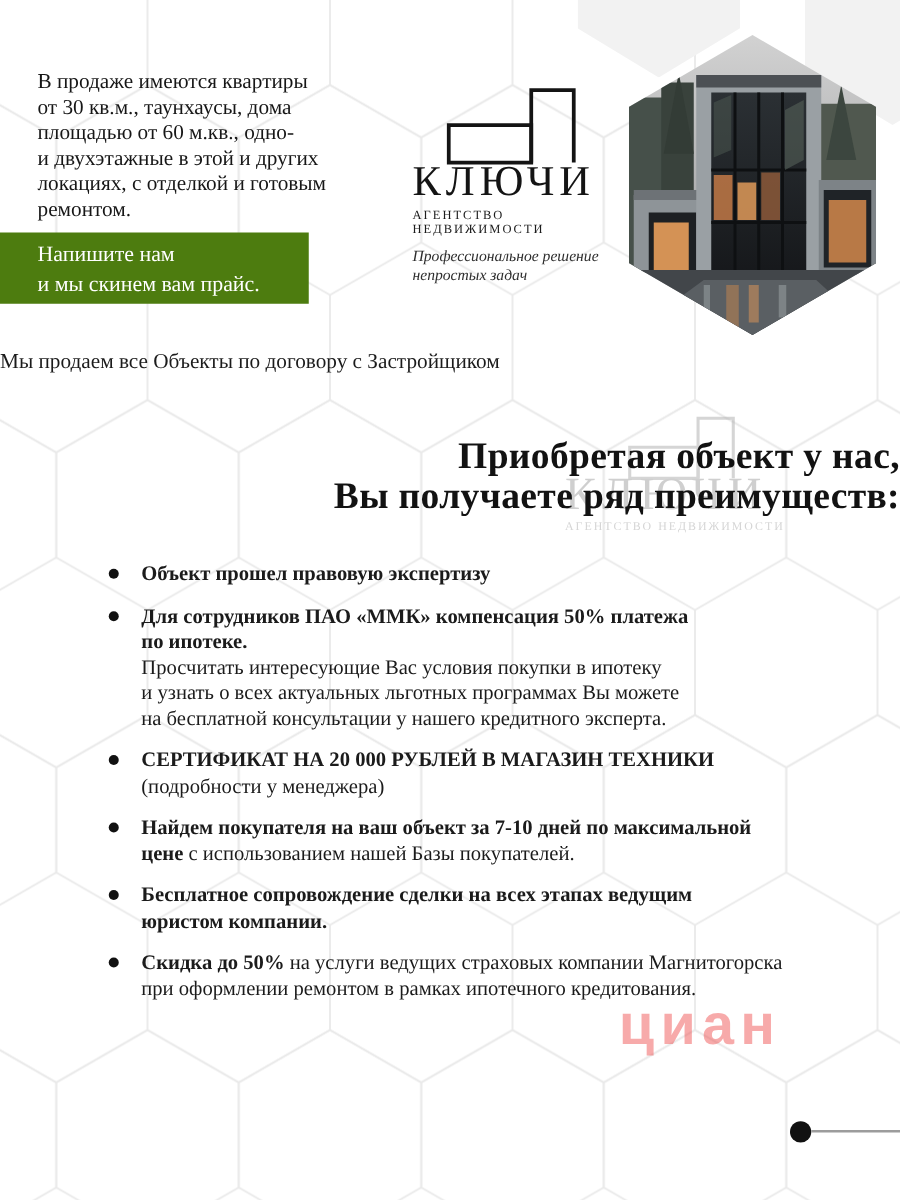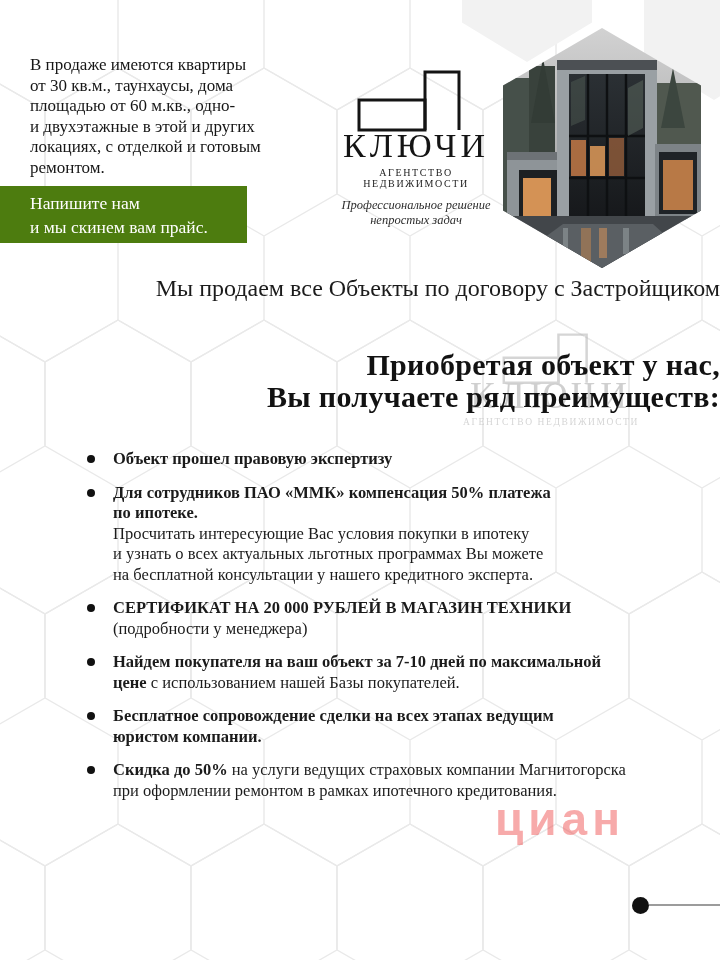--- a/index.html
+++ b/index.html
@@ -18,41 +18,41 @@
     font-size:17px; line-height:20.5px; white-space:pre-line; color:#161616;
   }
   
   .contact-box {
     position:absolute; left:0; top:186px; width:247px; height:57px; z-index:2;
     background:#4d7c0f; color:#ffffff; box-sizing:border-box; padding:5px 0 0 30px;
     font-size:17.5px; line-height:24px;
   }
 
   
-  .logo { position:absolute; left:330px; top:64px; width:172px; text-align:center; z-index:2; }
+  .logo { position:absolute; left:330px; top:64px; width:172px; text-align:left; z-index:2; }
   .logo svg { display:block; margin:0 auto -6px auto; }
   .logo-name { font-size:34px; line-height:36px; letter-spacing:4px; color:#141414; }
   .logo-sub  { font-size:10px; letter-spacing:1.6px; margin-top:3px; color:#1c1c1c; }
   .logo-tagline { margin-top:9px; font-style:italic; font-size:12.5px; line-height:15px;
     color:#2e2e2e; white-space:pre-line; }
 
   
   .logo--ghost { left:452px; top:328px; width:198px; opacity:.55; z-index:1; }
   .logo--ghost .logo-name { color:#a9a9a9; font-size:37px; letter-spacing:5px; }
   .logo--ghost .logo-sub  { color:#b3b3b3; font-size:9.5px; }
   .logo--ghost svg { margin-bottom:-8px; }
 
   
   .house {
     position:absolute; left:503px; top:28px; width:198px; height:240px; z-index:2;
     clip-path:polygon(50% 0,100% 24%,100% 76%,50% 100%,0 76%,0 24%);
   }
 
-  .headline { position:absolute; left:0; top:277px; width:720px; text-align:right; z-index:3;
-    font-size:24px; line-height:23.5px; }
+  .headline { position:absolute; left:0; top:277px; width:720px; text-align:left; z-index:3;
+    font-size:17px; line-height:23.5px; }
   .headline .bold { font-weight:bold; }
 
   .main-heading { position:absolute; left:0; top:349px; width:720px; text-align:right; z-index:3;
     font-size:30px; line-height:32px; font-weight:bold; letter-spacing:.3px; color:#121212; }
 
   
   .benefits { position:absolute; left:85px; top:449px; width:552px; z-index:2;
     list-style:none; margin:0; padding:0; }
   .benefits li { position:relative; padding-left:28px; margin-bottom:13px;
     font-size:16.5px; line-height:20.5px; }

